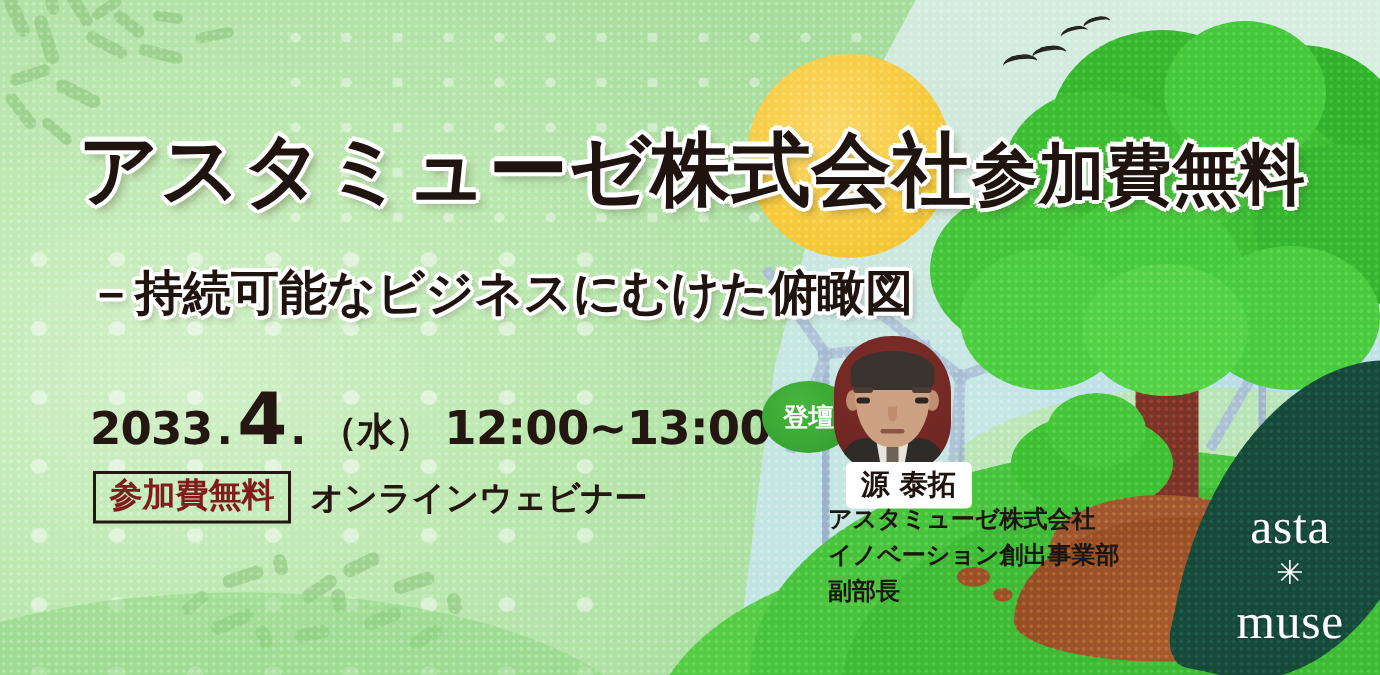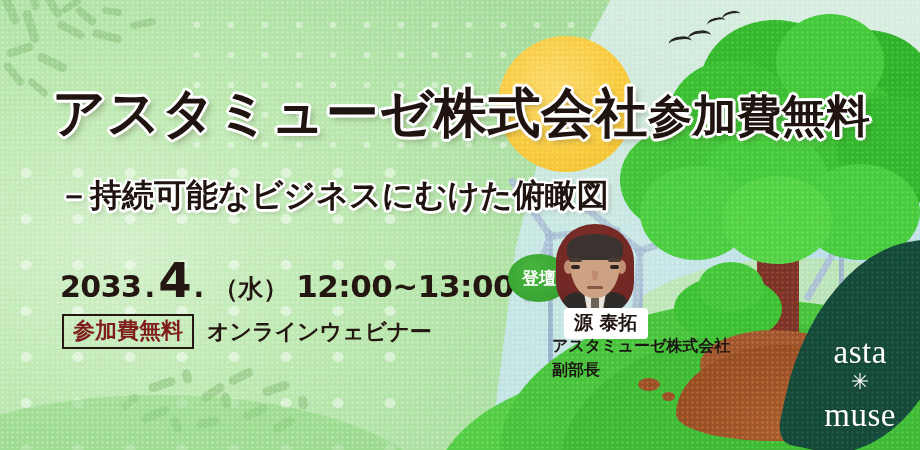--- a/index.html
+++ b/index.html
@@ -346,20 +346,21 @@
         <div class="eye l"></div>
         <div class="eye r"></div>
         <div class="nose"></div>
         <div class="mouth"></div>
       </div>
 
       <div id="speaker-name">源 泰拓</div>
 
       <div id="speaker-affil">
         <div>アスタミューゼ株式会社</div>
+        <div>イノベーション創出事業部</div>
         <div>副部長</div>
       </div>
     </div>
 
     <div id="logo">
       <span>asta</span>
       <span class="star">✳</span>
       <span>muse</span>
     </div>
 

